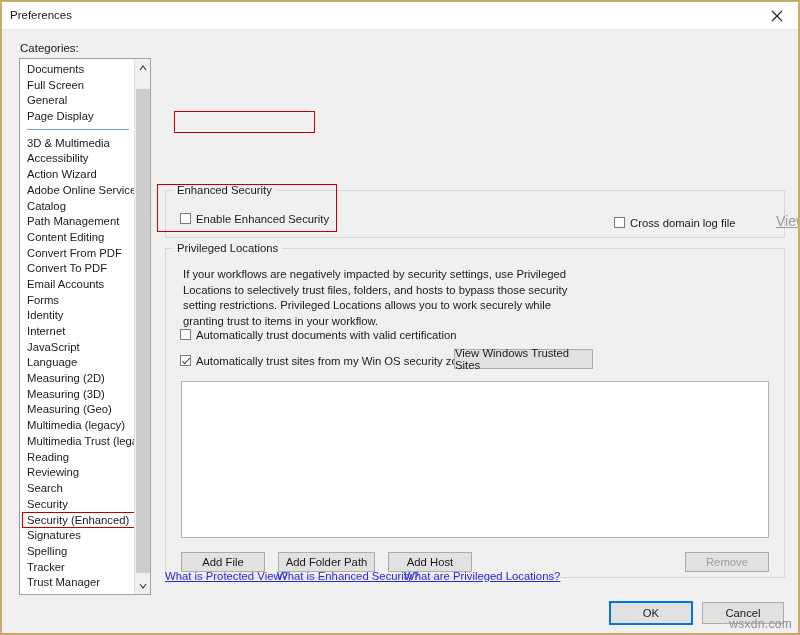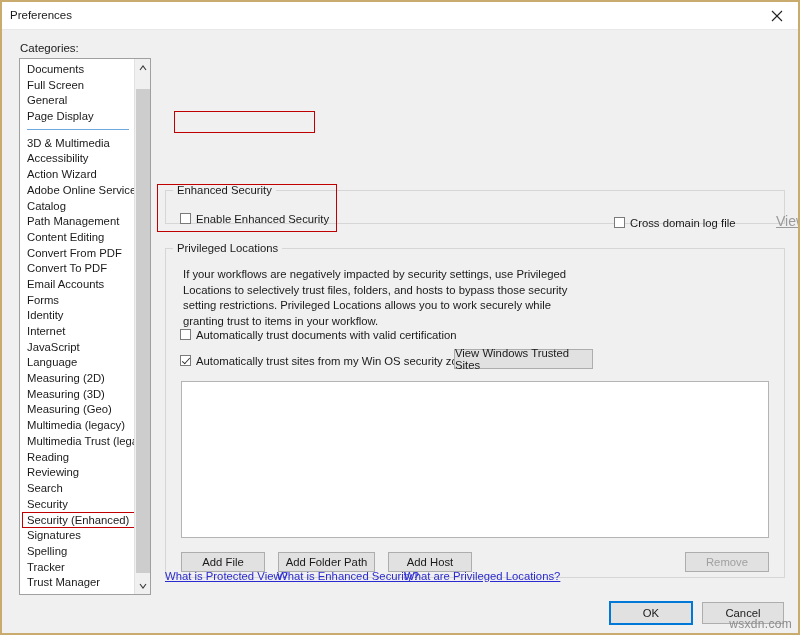--- a/index.html
+++ b/index.html
@@ -116,21 +116,21 @@
   .group-title {
     position: absolute;
     top: -7px; left: 7px;
     background: #f0f0f0;
     padding: 0 4px;
     font-size: 11.3px; color: #1a1a1a;
     white-space: nowrap;
   }
 
   #grp-sandbox  { left: 163px; top: 20px;  width: 620px; height: 127px; }
-  #grp-enhanced { left: 163px; top: 160px; width: 620px; height: 34px;  }
+  #grp-enhanced { left: 163px; top: 160px; width: 620px; height: 48px;  }
   #grp-priv     { left: 163px; top: 218px; width: 620px; height: 330px; }
 
   
   .radio {
     display: inline-block;
     width: 11px; height: 11px;
     border: 1px solid #666666;
     border-radius: 50%;
     background: #ffffff;
     vertical-align: -1px;

